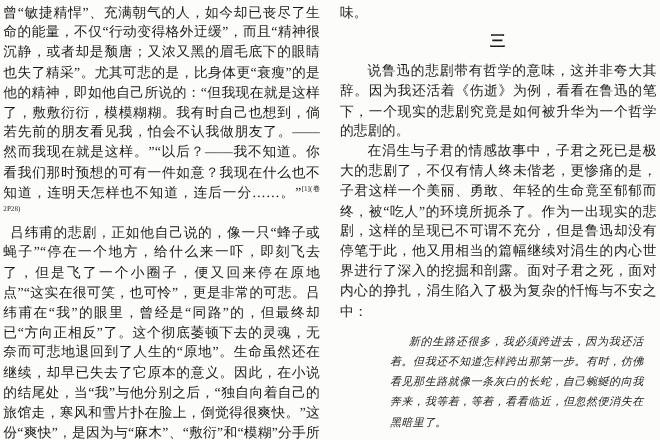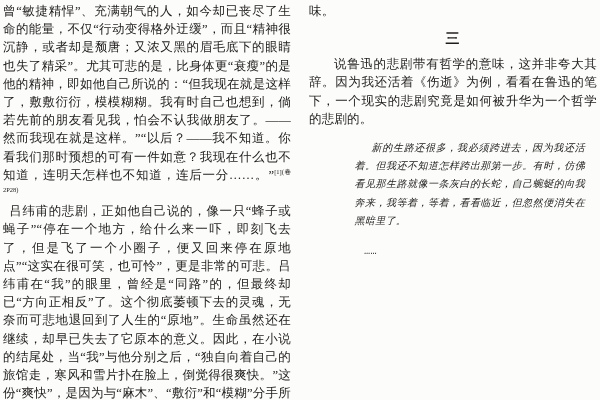--- a/index.html
+++ b/index.html
@@ -75,20 +75,21 @@
 
   <div class="col">
     <p class="para no-indent"><span>曾“敏捷精悍”、充满朝气的人，如今却已丧尽了生命的能量，不仅“行动变得格外迂缓”，而且“精神很沉静，或者却是颓唐；又浓又黑的眉毛底下的眼睛也失了精采”。尤其可悲的是，比身体更“衰瘦”的是他的精神，即如他自己所说的：“但我现在就是这样了，敷敷衍衍，模模糊糊。我有时自己也想到，倘若先前的朋友看见我，怕会不认我做朋友了。——然而我现在就是这样。”“以后？——我不知道。你看我们那时预想的可有一件如意？我现在什么也不知道，连明天怎样也不知道，连后一分……。”</span><sup class="cite">[1](卷2P28)</sup></p>
     <p class="para small-indent">吕纬甫的悲剧，正如他自己说的，像一只“蜂子或蝇子”“停在一个地方，给什么来一吓，即刻飞去了，但是飞了一个小圈子，便又回来停在原地点”“这实在很可笑，也可怜”，更是非常的可悲。吕纬甫在“我”的眼里，曾经是“同路”的，但最终却已“方向正相反”了。这个彻底萎顿下去的灵魂，无奈而可悲地退回到了人生的“原地”。生命虽然还在继续，却早已失去了它原本的意义。因此，在小说的结尾处，当“我”与他分别之后，“独自向着自己的旅馆走，寒风和雪片扑在脸上，倒觉得很爽快。”这份“爽快”，是因为与“麻木”、“敷衍”和“模糊”分手所带来的，虽然微不足道，但也弥足珍贵了。</p>
   </div>
 
   <div class="col">
     <p class="para no-indent">味。</p>
     <h3 class="section-num">三</h3>
     <p class="para indent">说鲁迅的悲剧带有哲学的意味，这并非夸大其辞。因为我还活着《伤逝》为例，看看在鲁迅的笔下，一个现实的悲剧究竟是如何被升华为一个哲学的悲剧的。</p>
+    <p class="para indent">在涓生与子君的情感故事中，子君之死已是极大的悲剧了，不仅有情人终未偕老，更惨痛的是，子君这样一个美丽、勇敢、年轻的生命竟至郁郁而终，被“吃人”的环境所扼杀了。作为一出现实的悲剧，这样的呈现已不可谓不充分，但是鲁迅却没有停笔于此，他又用相当的篇幅继续对涓生的内心世界进行了深入的挖掘和剖露。面对子君之死，面对内心的挣扎，涓生陷入了极为复杂的忏悔与不安之中：</p>
     <div class="quote">
       <p class="q-para">新的生路还很多，我必须跨进去，因为我还活着。但我还不知道怎样跨出那第一步。有时，仿佛看见那生路就像一条灰白的长蛇，自己蜿蜒的向我奔来，我等着，等着，看看临近，但忽然便消失在黑暗里了。</p>
       <p class="q-para q-ellipsis">……</p>
 
     </div>
   </div>
 
 </div>
 
 </body></html>

